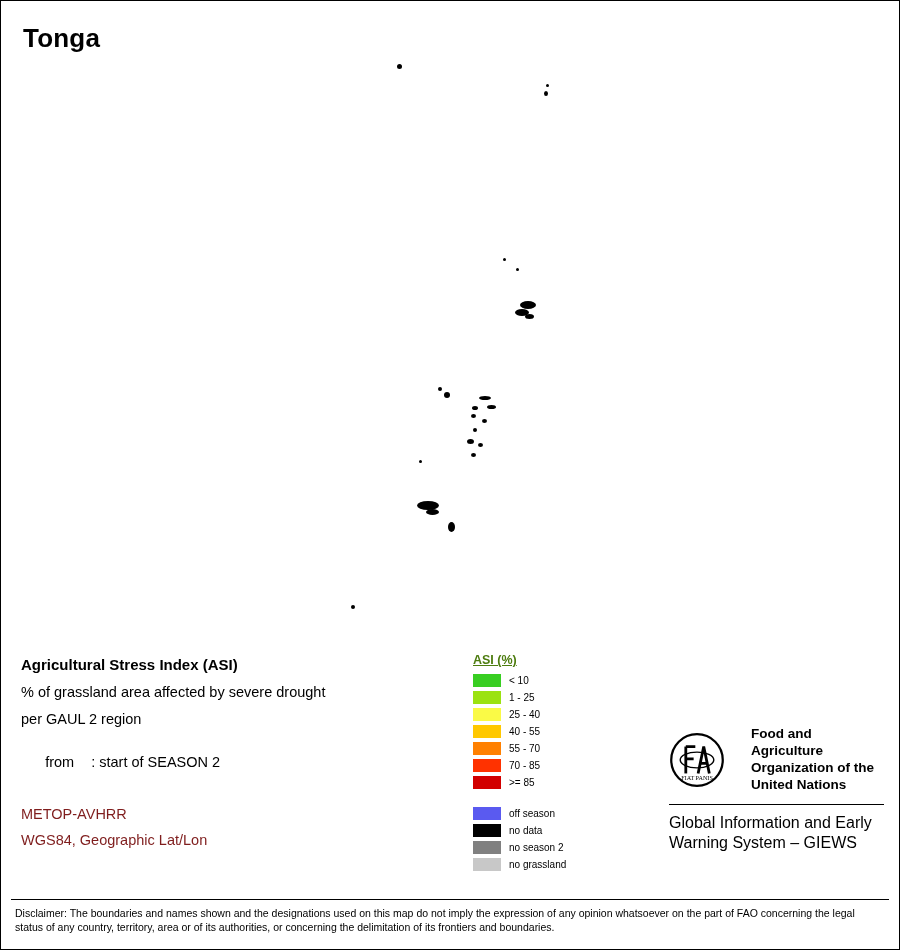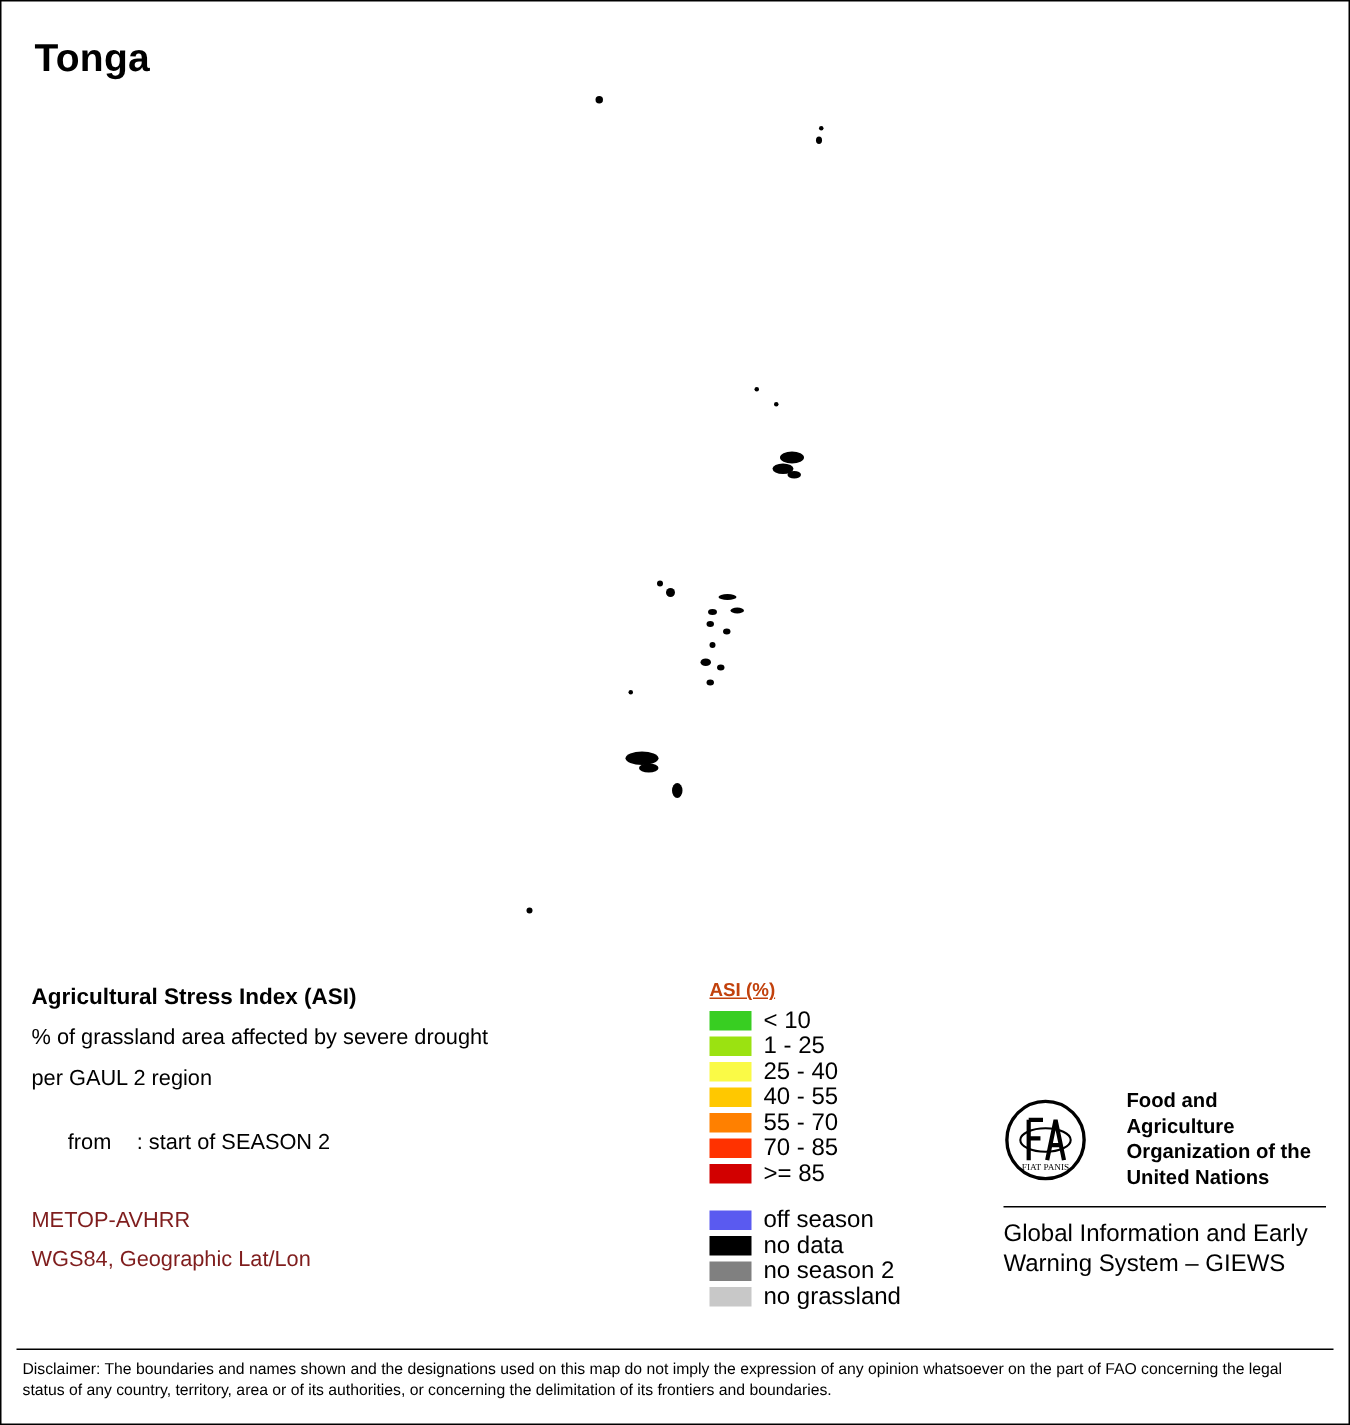--- a/index.html
+++ b/index.html
@@ -75,38 +75,38 @@
   
   #asi-legend {
     position: absolute;
     left: 472px;
     top: 652px;
     width: 200px;
   }
   #asi-legend .legend-title {
     font-size: 12.5px;
     font-weight: bold;
-    color: #c2410c;
+    color: #4d7c0f;
     text-decoration: underline;
     margin-bottom: 5px;
   }
   .legend-row {
     display: flex;
     align-items: center;
     height: 17px;
   }
   .legend-swatch {
     width: 28px;
     height: 13px;
     margin-right: 8px;
     border: 0;
     flex: 0 0 auto;
   }
   .legend-label {
-    font-size: 16px;
+    font-size: 10px;
     color: #000000;
     line-height: 13px;
   }
   #asi-legend .legend-spacer {
     height: 14px;
   }
   
   #fao-block {
     position: absolute;
     left: 668px;

